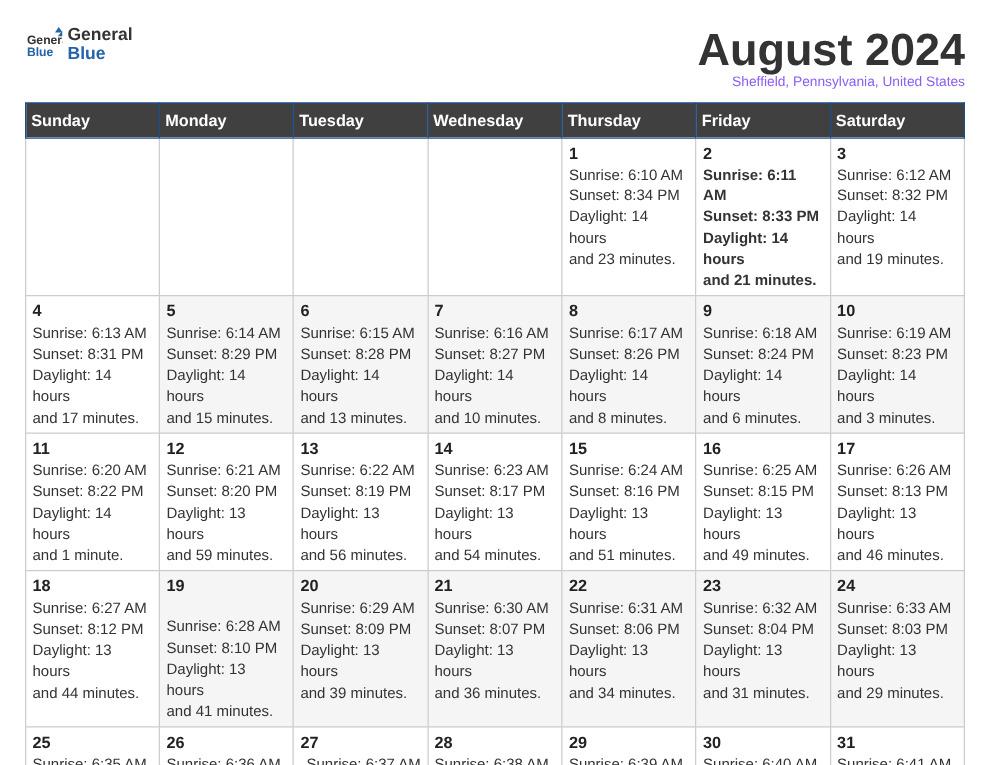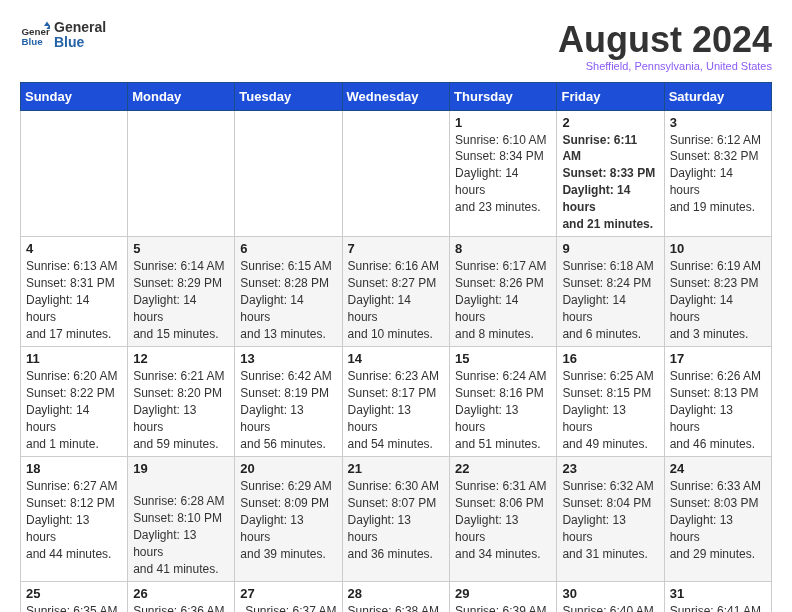--- a/index.html
+++ b/index.html
@@ -37,21 +37,21 @@
     .location {
       font-size: 11px;
       color: #8b5cf6;
     }
     .calendar {
       width: 100%;
       border-collapse: collapse;
       border: 1px solid #ccc;
     }
     .calendar th {
-      background: #1d4ed8;
+      background: #404040;
       color: #fff;
       font-size: 13px;
       font-weight: bold;
       padding: 6px 4px;
       text-align: left;
       border: 1px solid #1a4d8a;
     }
     .calendar td {
       vertical-align: top;
       border: 1px solid #ccc;
@@ -209,21 +209,21 @@
         </td>
         <td>
           <div class="day-number">12</div>
           <div class="day-info" style="white-space: pre-line;">Sunrise: 6:21 AM
 Sunset: 8:20 PM
 Daylight: 13 hours
 and 59 minutes.</div>
         </td>
         <td>
           <div class="day-number">13</div>
-          <div class="day-info" style="white-space: pre-line;">Sunrise: 6:42 AM
+          <div class="day-info" style="white-space: pre-line;">Sunrise: 6:22 AM
 Sunset: 8:19 PM
 Daylight: 13 hours
 and 56 minutes.</div>
         </td>
         <td>
           <div class="day-number">14</div>
           <div class="day-info" style="white-space: pre-line;">Sunrise: 6:23 AM
 Sunset: 8:17 PM
 Daylight: 13 hours
 and 54 minutes.</div>

